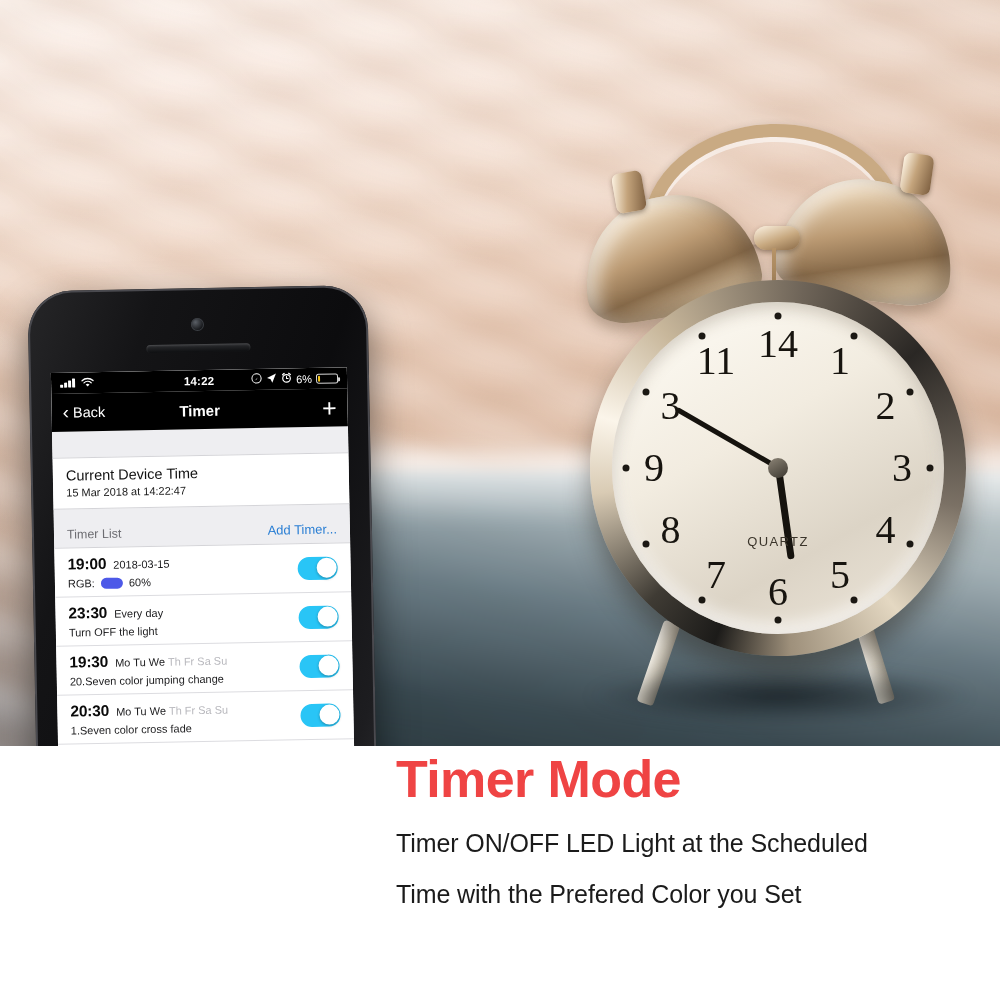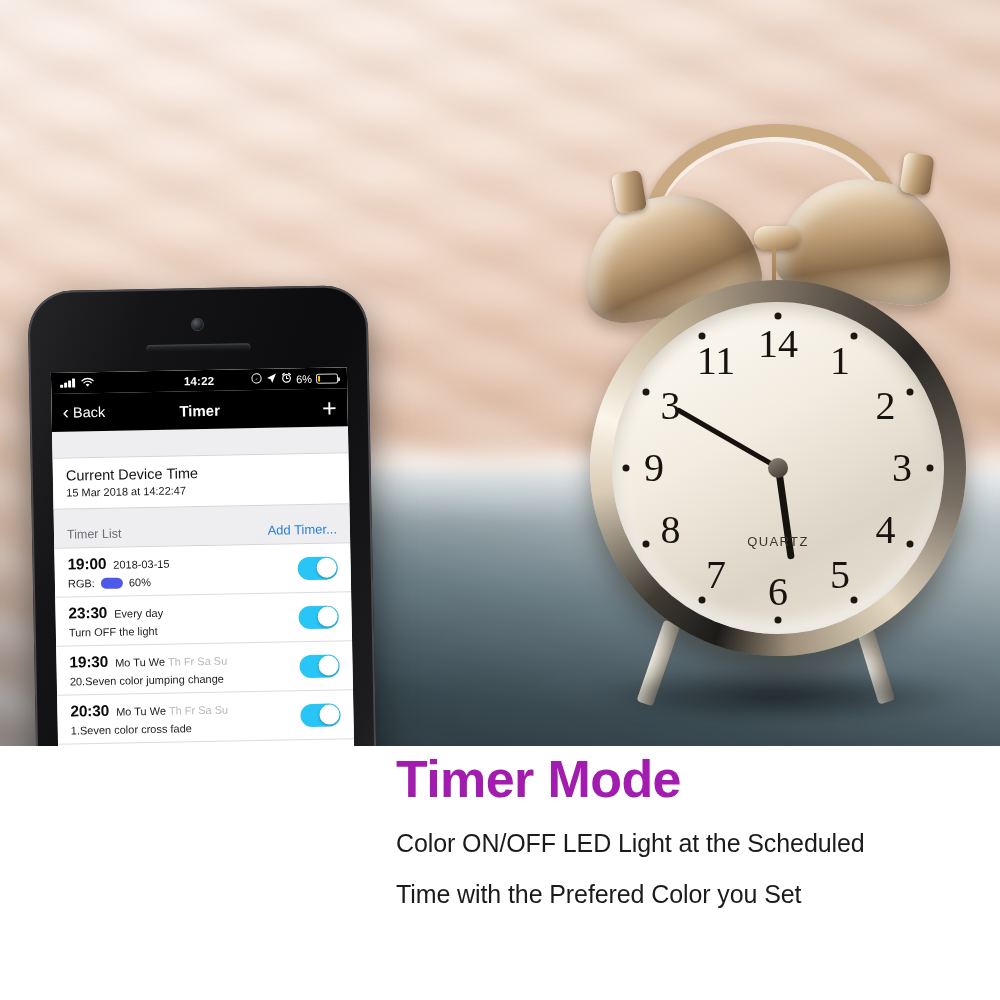--- a/index.html
+++ b/index.html
@@ -259,21 +259,21 @@
   }
   .toggle .knob {
     position:absolute; top:1.5px; width:20px; height:20px; border-radius:50%;
     background:#fff; box-shadow:0 1px 3px rgba(0,0,0,.3);
   }
   .toggle.on  .knob { right:1.5px; }
 
   
   #marketing { position:absolute; left:396px; top:752px; width:600px; }
   #headline {
-    font-size:52px; font-weight:700; color:#a21caf; letter-spacing:-.6px; line-height:1.05;
+    font-size:52px; font-weight:700; color:#ef4444; letter-spacing:-.6px; line-height:1.05;
   }
   .subline {
     font-size:25px; color:#1b1b1b; margin-top:22px; letter-spacing:-.1px;
   }
 </style>
 </head>
 <body>
 
 <div id="photo-band">
   <div id="bed-backdrop"></div>
@@ -462,15 +462,15 @@
             <div class="timer-row"></div>
           </div>
 
       </div>
     </div>
   </div>
 </div>
 
 <div id="marketing">
   <div id="headline">Timer Mode</div>
-  <div class="subline">Color ON/OFF LED Light at the Scheduled</div>
+  <div class="subline">Timer ON/OFF LED Light at the Scheduled</div>
   <div class="subline">Time with the Prefered Color you Set</div>
 </div>
 
 </body></html>

